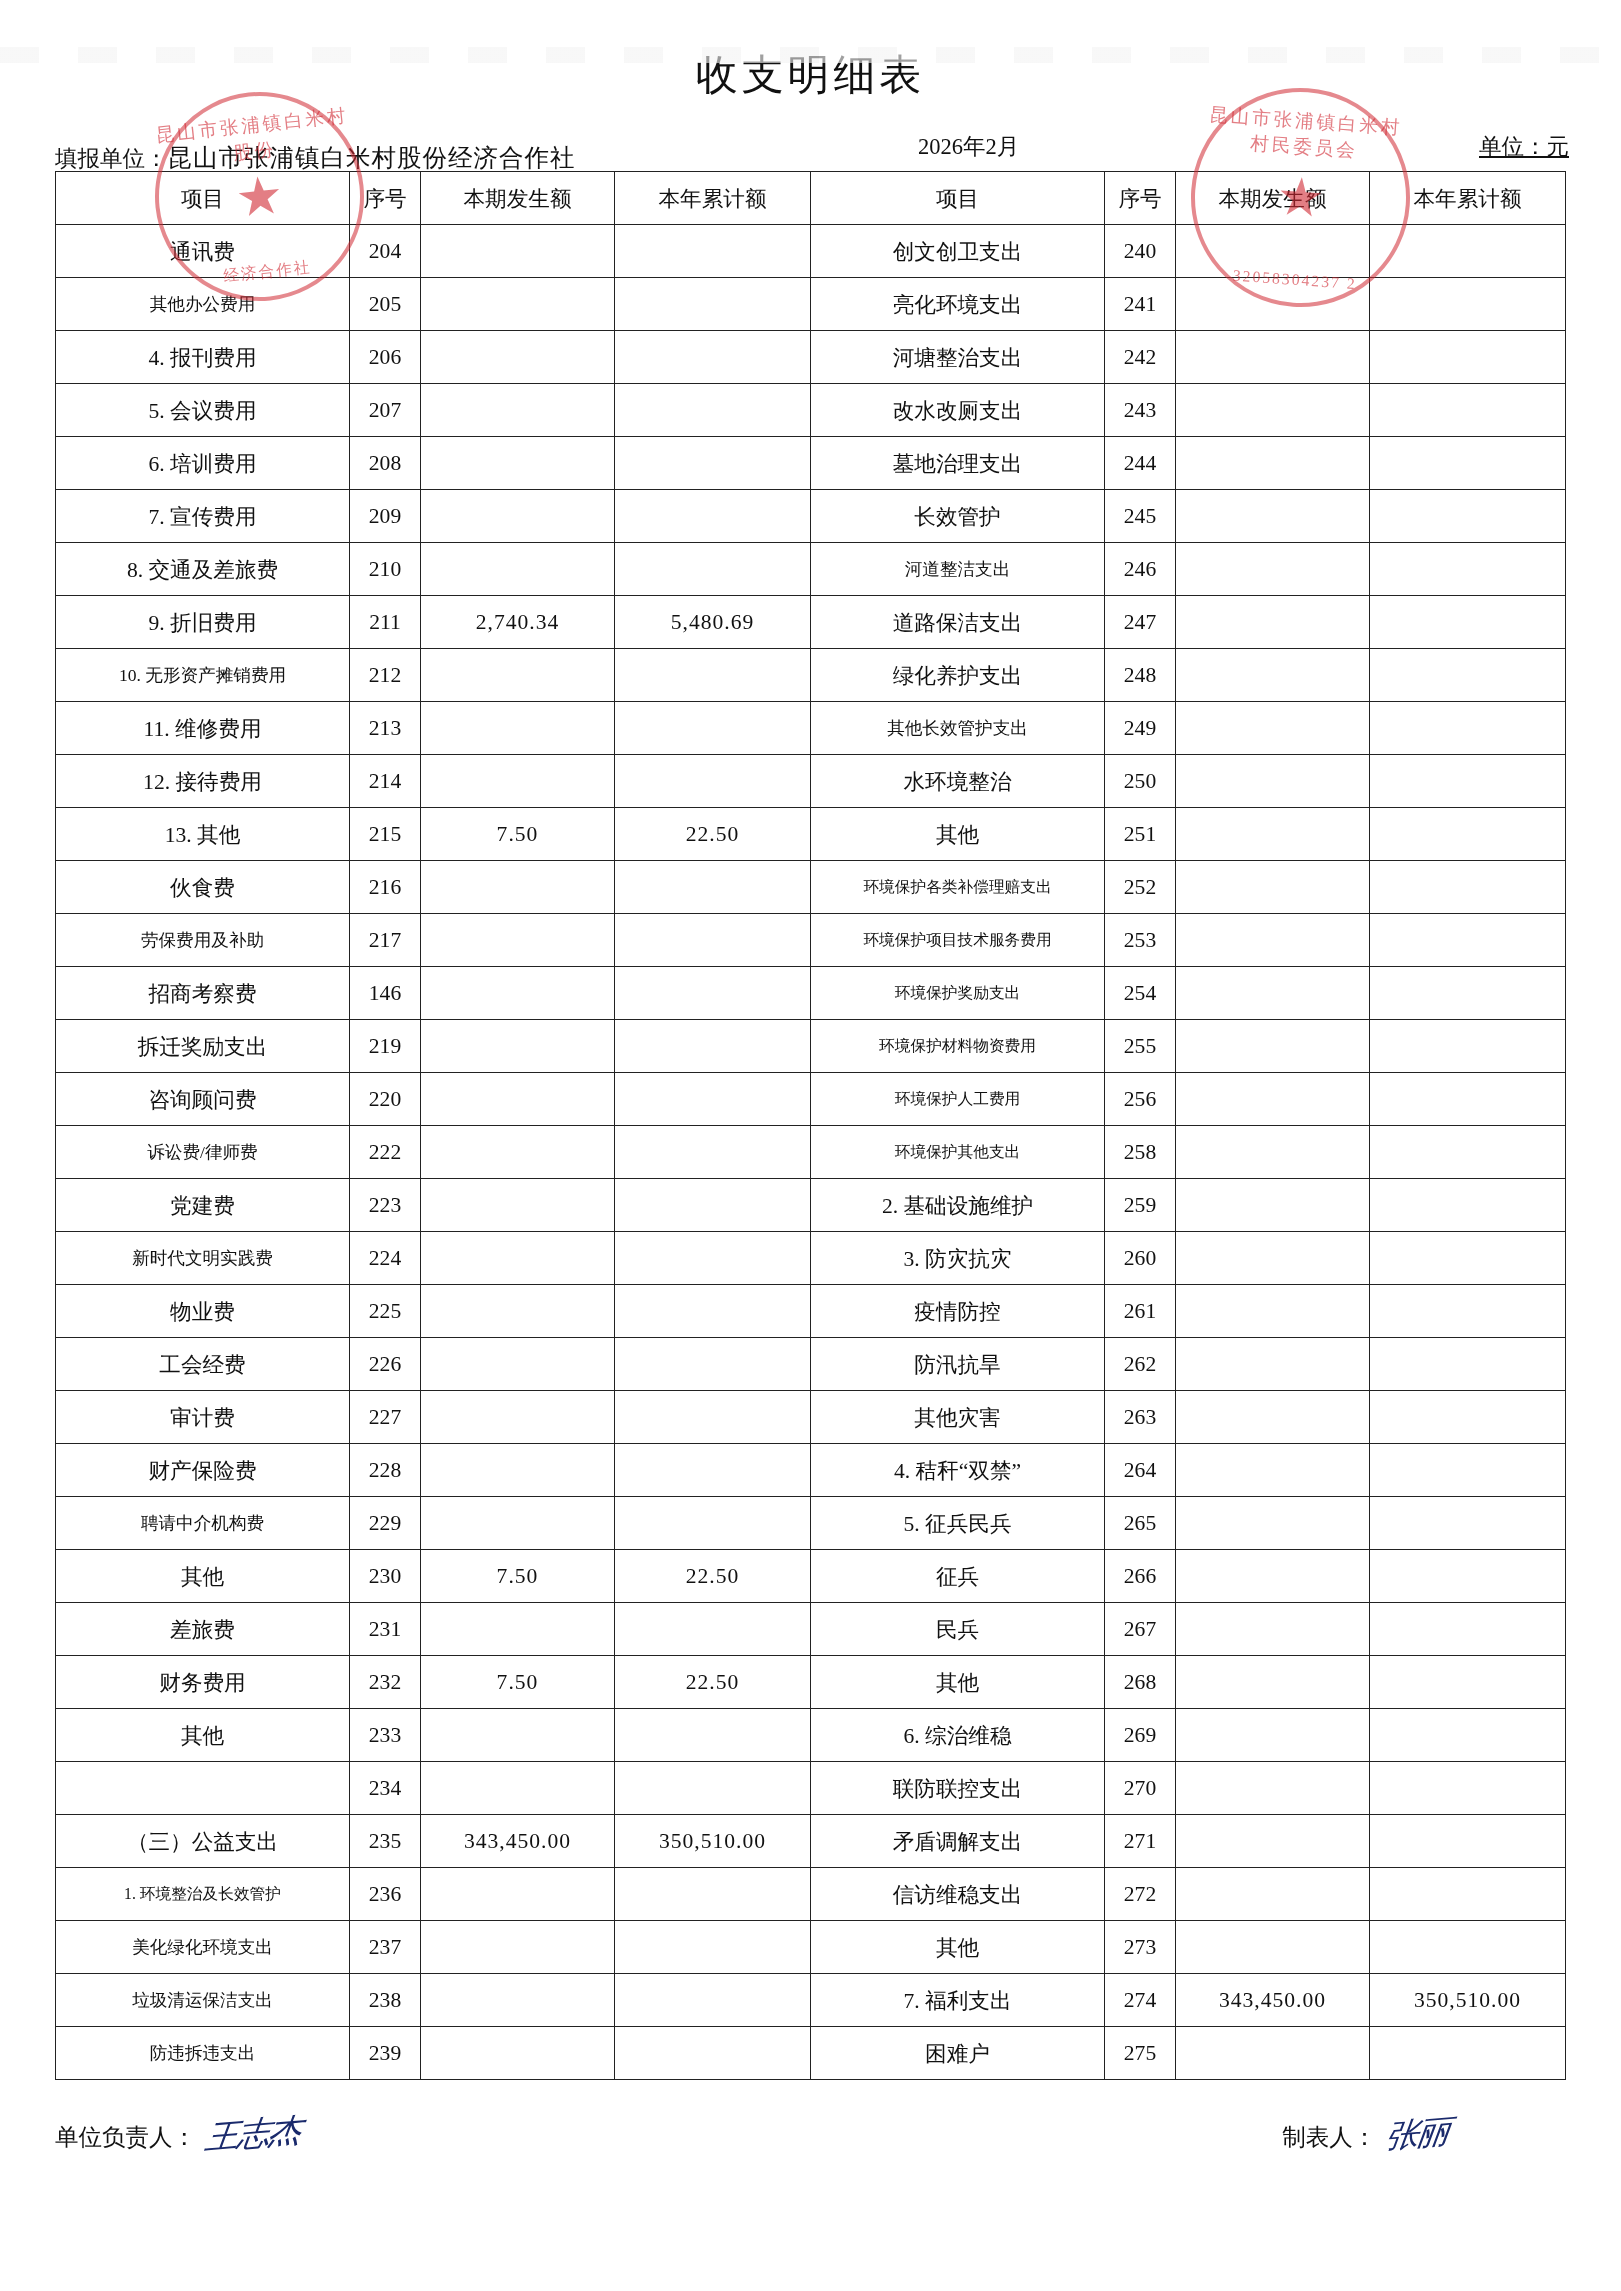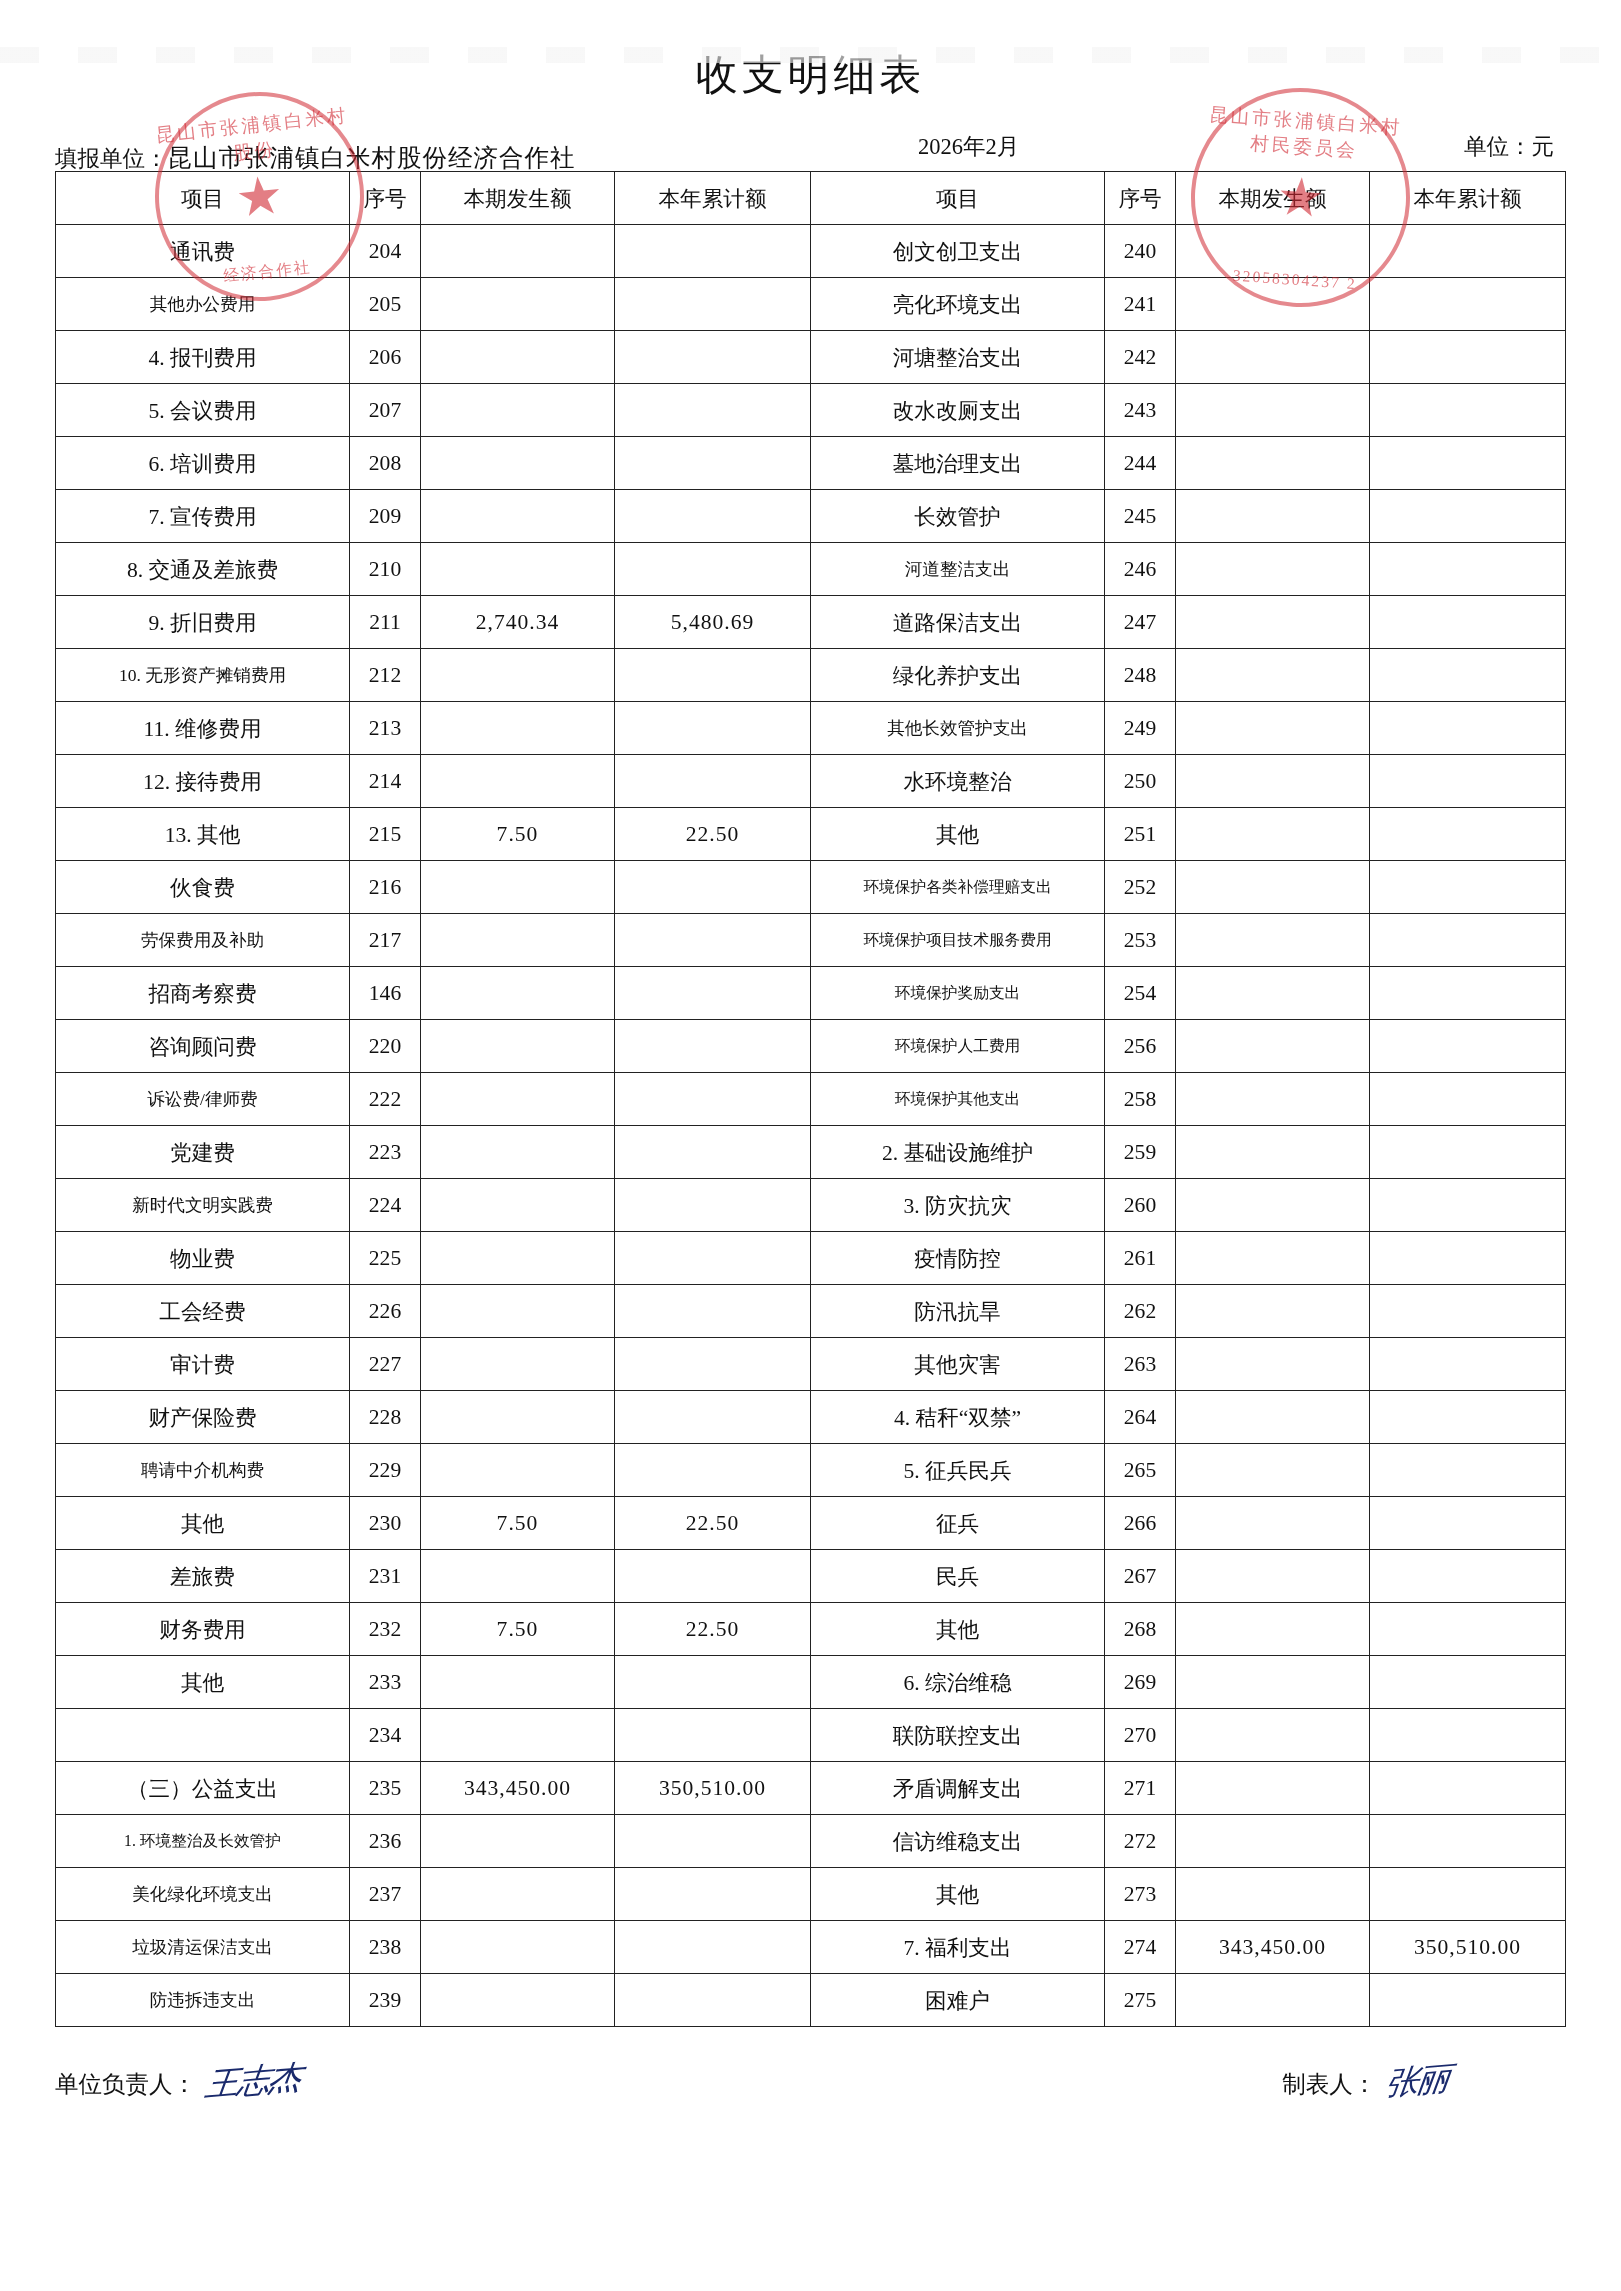--- a/index.html
+++ b/index.html
@@ -51,23 +51,24 @@
     letter-spacing: 1px;
   }
   .header-period {
     position: absolute;
     left: 863px;
     top: 2px;
     font-size: 22.5px;
   }
   .header-right {
     position: absolute;
-    right: 16px;
+    right: 1px;
     top: 2px;
     font-size: 22.5px;
+    text-decoration: underline;
   }
 
   
   table.sheet {
     border-collapse: collapse;
     margin: 0 auto;
     width: 1509px;
     table-layout: fixed;
   }
   table.sheet td, table.sheet th {
@@ -374,20 +375,30 @@
           <td class="item">招商考察费</td>
           <td class="no">146</td>
           <td class="num"></td>
           <td class="num"></td>
           <td class="item xsmall">环境保护奖励支出</td>
           <td class="no">254</td>
           <td class="num"></td>
           <td class="num"></td>
         </tr>
         <tr>
+          <td class="item">拆迁奖励支出</td>
+          <td class="no">219</td>
+          <td class="num"></td>
+          <td class="num"></td>
+          <td class="item xsmall">环境保护材料物资费用</td>
+          <td class="no">255</td>
+          <td class="num"></td>
+          <td class="num"></td>
+        </tr>
+        <tr>
           <td class="item">咨询顾问费</td>
           <td class="no">220</td>
           <td class="num"></td>
           <td class="num"></td>
           <td class="item xsmall">环境保护人工费用</td>
           <td class="no">256</td>
           <td class="num"></td>
           <td class="num"></td>
         </tr>
         <tr>

